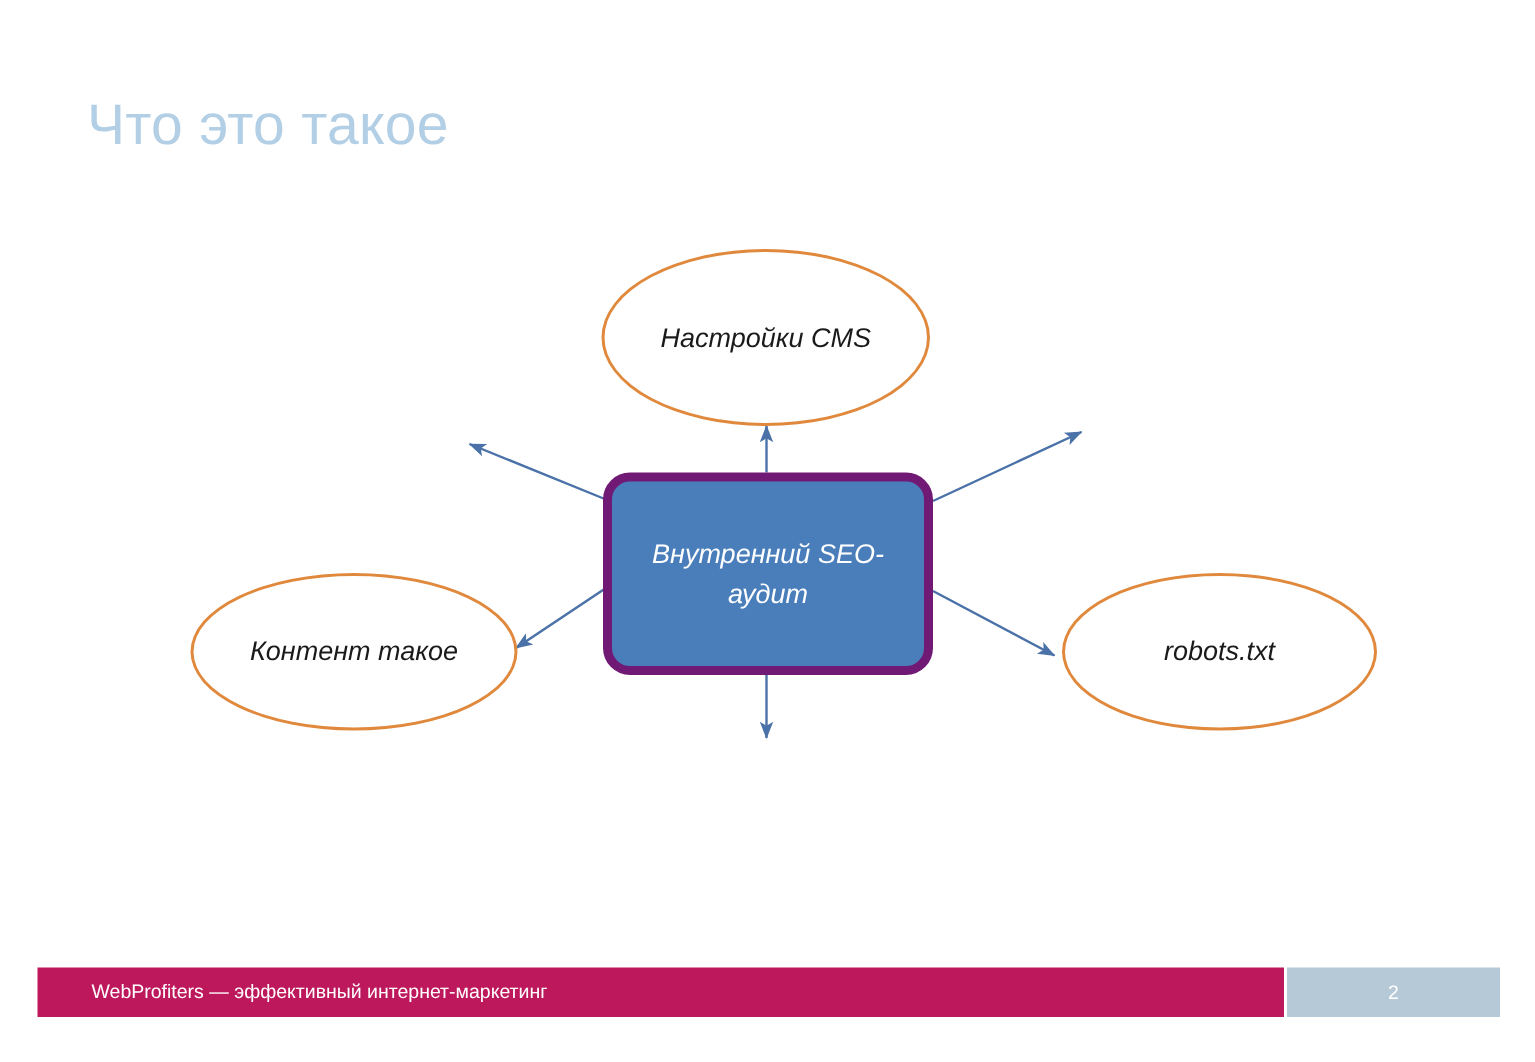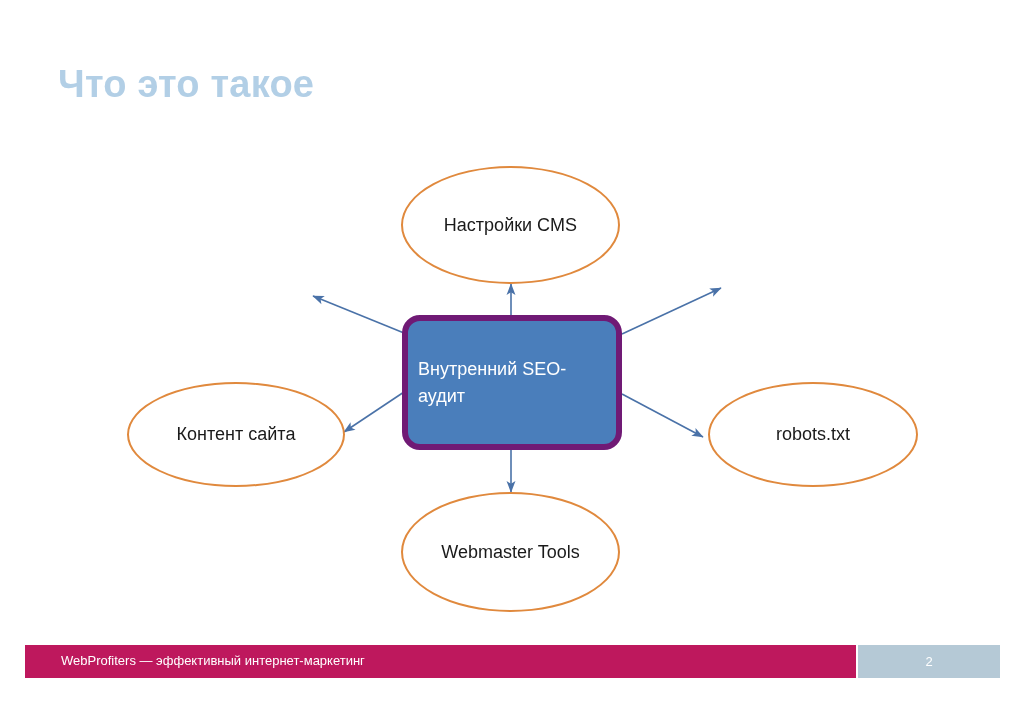--- a/index.html
+++ b/index.html
@@ -19,21 +19,21 @@
     overflow: hidden;
   }
 
   
   #slide-title {
     position: absolute;
     left: 58px;
     top: 60px;
     width: 700px;
     font-size: 38px;
-    font-weight: bold;
+    font-weight: normal;
     letter-spacing: 0.2px;
     color: #b2cfe6;
     line-height: 48px;
     white-space: nowrap;
   }
 
   
   #diagram {
     position: absolute;
     left: 0;
@@ -50,20 +50,22 @@
     pointer-events: none;
   }
 
   
   .node {
     position: absolute;
     box-sizing: border-box;
     display: flex;
     align-items: center;
     justify-content: center;
+    text-align: center;
+    font-style: italic;
   }
   .node-ellipse {
     border: 2px solid #e0893d;
     border-radius: 50%;
     background: #ffffff;
     color: #1a1a1a;
     font-size: 18px;
     line-height: 25px;
   }
   .node-center {
@@ -141,30 +143,27 @@
       <line x1="511" y1="450" x2="511" y2="492" stroke="#4a72a8" stroke-width="1.6" marker-end="url(#arrowhead)"></line>
     </svg>
 
 
     <div class="node node-ellipse" style="left:401px; top:166px; width:219px; height:118px;">
       <span class="node-label">Настройки CMS</span>
     </div>
 
 
     <div class="node node-ellipse" style="left:127px; top:382px; width:218px; height:105px;">
-      <span class="node-label">Контент сайта</span>
+      <span class="node-label">Контент такое</span>
     </div>
 
     <div class="node node-ellipse" style="left:708px; top:382px; width:210px; height:105px;">
       <span class="node-label">robots.txt</span>
     </div>
 
-    <div class="node node-ellipse" style="left:401px; top:492px; width:219px; height:120px;">
-      <span class="node-label">Webmaster Tools</span>
-    </div>
 
     <div class="node node-center" style="left:402px; top:315px; width:220px; height:135px;">
       <span class="node-label">Внутренний SEO-аудит</span>
     </div>
 
   </div>
 
   <div id="footer-bar">
     <div id="footer-text">WebProfiters — эффективный интернет-маркетинг</div>
   </div>

